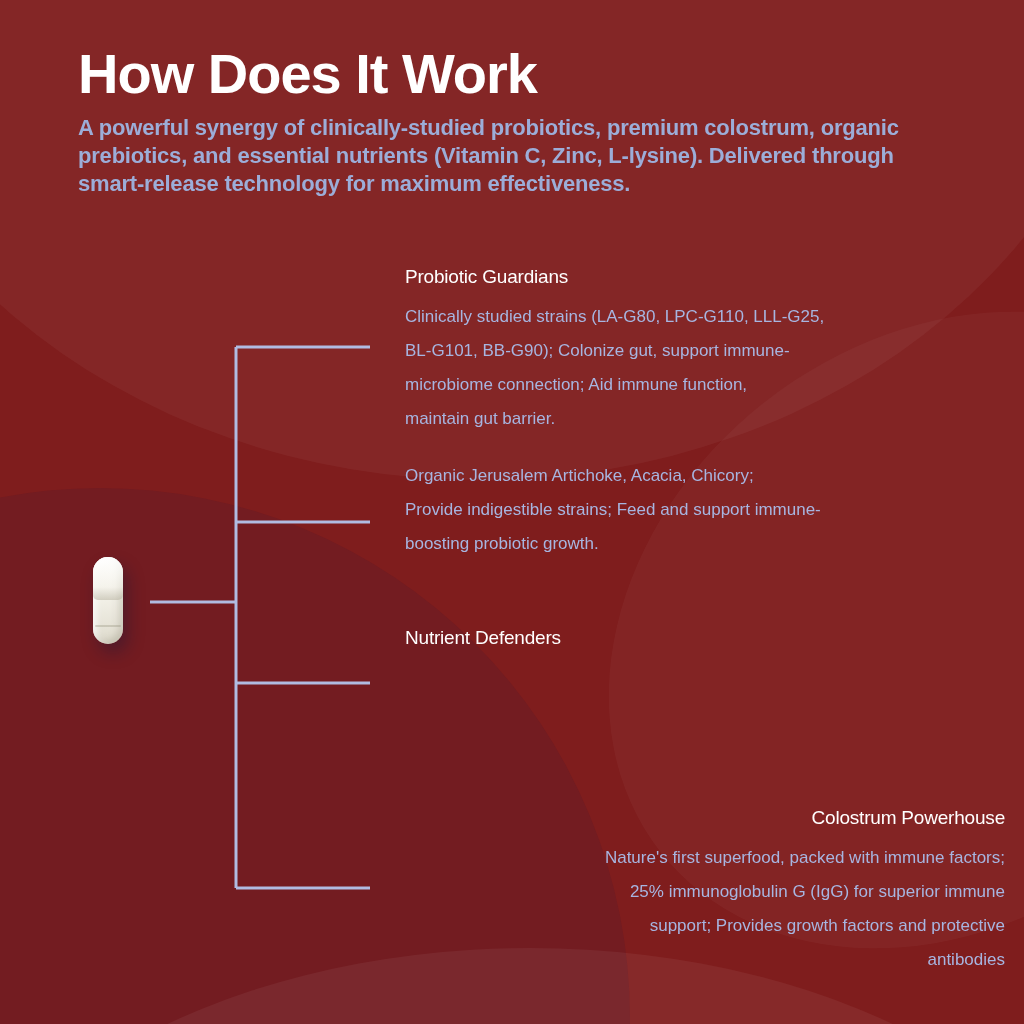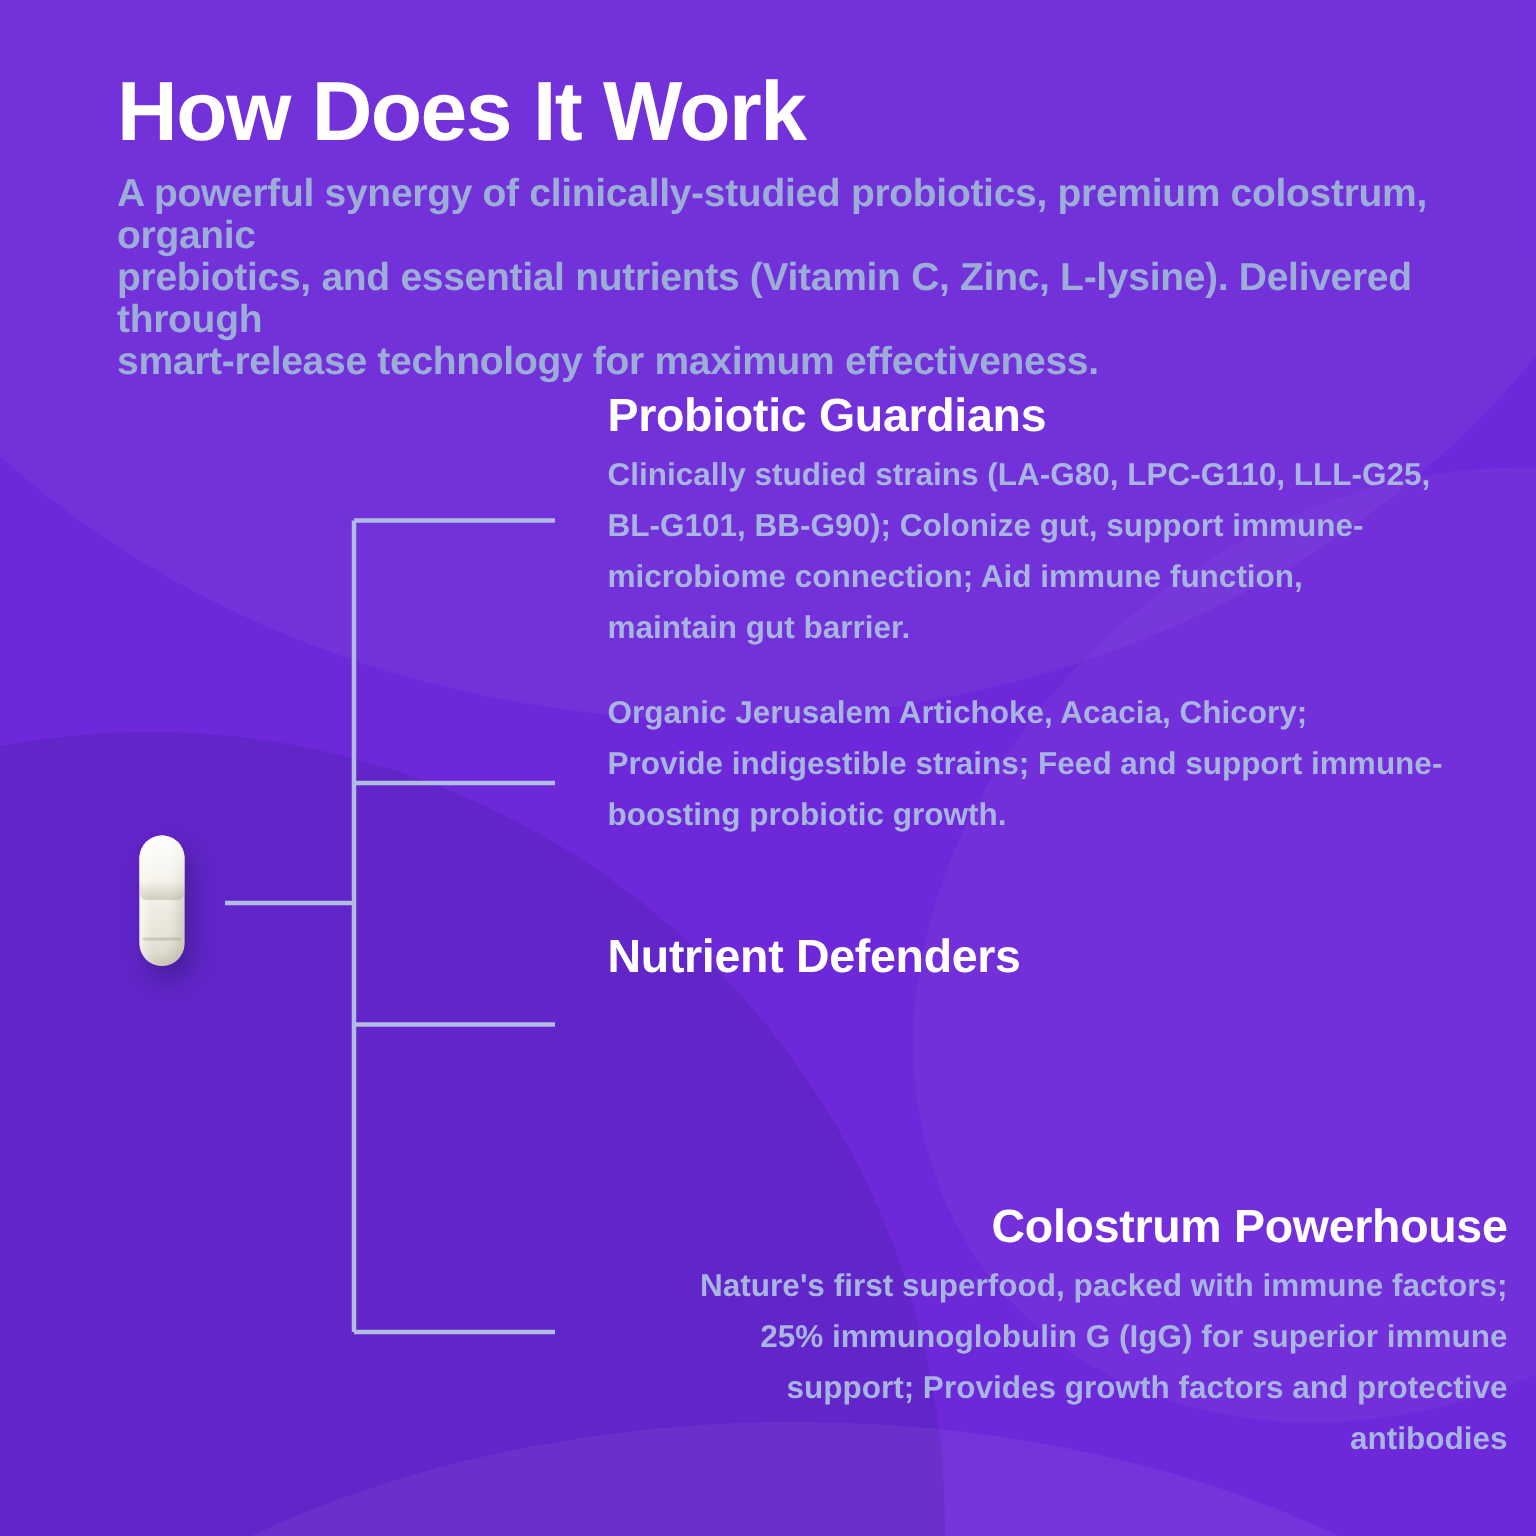--- a/index.html
+++ b/index.html
@@ -5,21 +5,21 @@
   html, body {
     margin: 0;
     padding: 0;
     background: #2c3250;
   }
   .canvas {
     position: relative;
     width: 1024px;
     height: 1024px;
     overflow: hidden;
-    background: #6d28d9;
+    background: #7f1d1d;
     font-family: "Liberation Sans", "DejaVu Sans", sans-serif;
   }
 
   
   .deco { position: absolute; border-radius: 50%; z-index: 0; }
   .deco-top         { left: -180px; top: -640px; width: 1320px; height: 1120px; background: rgba(255,255,255,0.045); }
   .deco-left-dark   { left: -430px; top: 488px;  width: 1060px; height: 1060px; background: rgba(12,22,66,0.10); }
   .deco-bottom-light{ left: -60px;  top: 948px;  width: 1180px; height: 720px;  background: rgba(255,255,255,0.055); }
   .deco-right-band  { right: -280px; top: 340px; width: 720px;  height: 580px;  background: rgba(255,255,255,0.035); transform: rotate(-38deg); }
 
@@ -27,21 +27,21 @@
   .title {
     position: absolute; left: 78px; top: 42px; z-index: 2;
     margin: 0;
     font-size: 56px; line-height: 64px; font-weight: bold;
     letter-spacing: -1px;
     color: #ffffff;
   }
   .subtitle {
     position: absolute; left: 78px; top: 114px; z-index: 2;
     margin: 0; width: 900px;
-    font-size: 26px; line-height: 28px; font-weight: bold;
+    font-size: 22px; line-height: 28px; font-weight: bold;
     letter-spacing: -0.2px;
     color: #9cadd8;
     white-space: pre-line;
   }
 
   
   .pill {
     position: absolute; left: 93px; top: 557px; z-index: 2;
     width: 30px; height: 87px;
     border-radius: 15px;
@@ -68,27 +68,27 @@
     pointer-events: none;
   }
 
   
   .feature {
     position: absolute; left: 405px; z-index: 2;
     width: 600px;
   }
   .feature h2 {
     margin: 0 0 8px 0;
-    font-size: 31px; line-height: 30px; font-weight: bold;
+    font-size: 19px; line-height: 30px; font-weight: normal;
     letter-spacing: -0.2px;
     color: #ffffff;
   }
   .feature p {
     margin: 0;
-    font-size: 21px; line-height: 34px; font-weight: bold;
+    font-size: 17px; line-height: 34px; font-weight: normal;
     color: #a7b5e0;
     white-space: pre-line;
   }
   .f1 { top: 262px; }
   .f2 { top: 459px; }
   .f3 { top: 623px; }
   .f4 { top: 803px; text-align: right; }
 </style>
 </head>
 <body>

